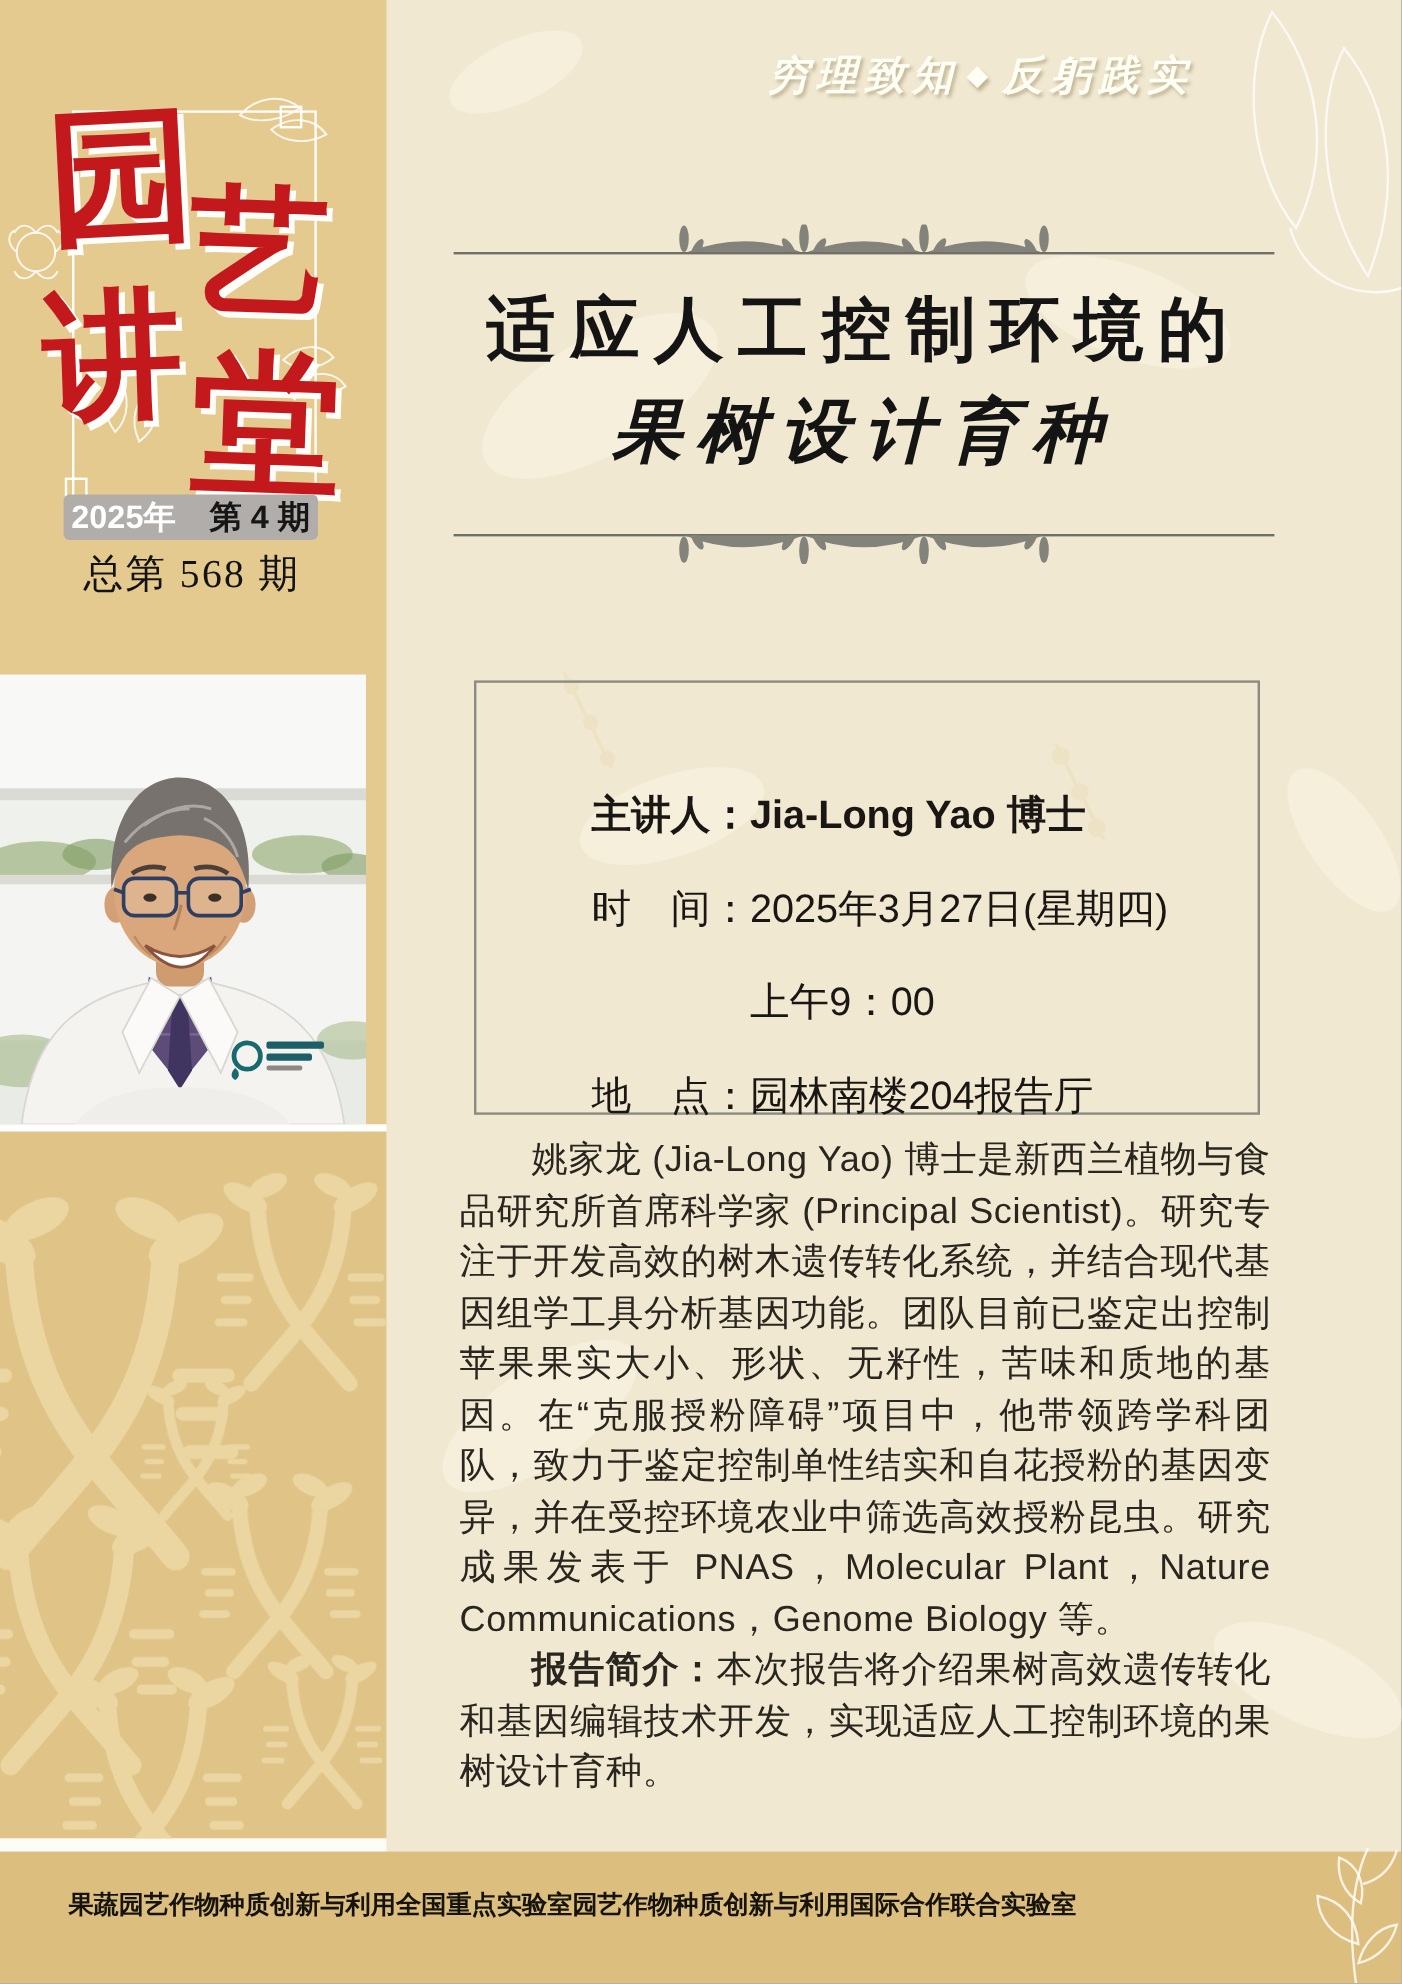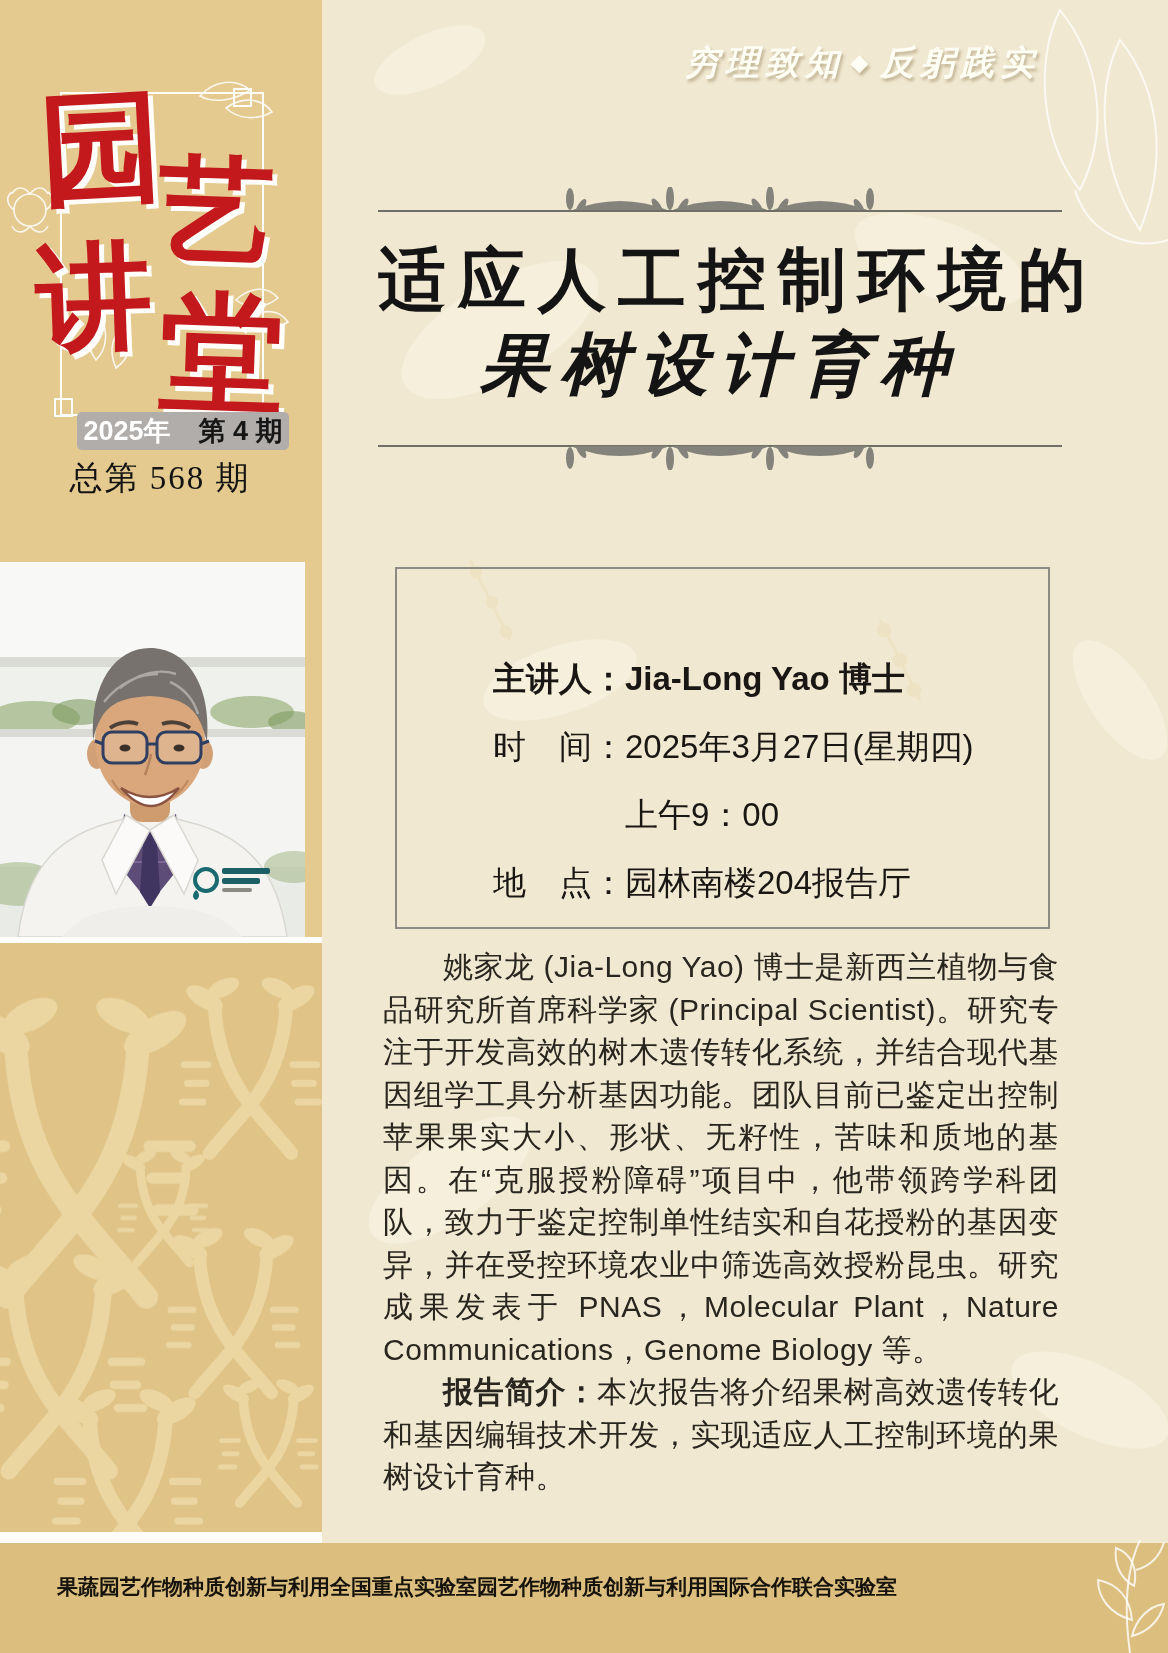--- a/index.html
+++ b/index.html
@@ -21,64 +21,64 @@
     text-shadow:5px 5px 0 rgba(255,255,255,.95);
   }
   .char-yuan{left:40px;top:88px;font-size:122px;transform:rotate(-3deg);}
   .char-yi{left:158px;top:154px;font-size:116px;transform:rotate(2deg);}
   .char-jiang{left:36px;top:240px;font-size:116px;transform:rotate(-2deg);}
   .char-tang{left:160px;top:292px;font-size:124px;transform:rotate(2deg);}
 
   .issue-band{
     left:53px;top:412px;width:212px;height:38px;background:#b1adaa;border-radius:5px;
     display:flex;align-items:center;justify-content:center;gap:28px;
-    font-size:27px;font-weight:700;margin-left:24px;
+    font-size:27px;font-weight:700;
   }
   .issue-year{color:#ffffff;}
   .issue-number{color:#161616;}
   .total-issue{
     left:28px;top:456px;width:264px;text-align:center;
     font-size:33px;font-weight:400;color:#131313;letter-spacing:2px;
     font-family:"Liberation Serif",serif;
   }
 
   .photo-gap{left:0;top:937px;width:322px;height:6px;background:#ffffff;}
   .dna-panel{left:0;top:943px;width:322px;height:589px;background:#e0c487;}
   .panel-gap{left:0;top:1532px;width:322px;height:11px;background:#fdfcf6;}
 
   
   .motto{
-    left:640px;top:40px;width:400px;text-align:right;
+    left:640px;top:40px;width:400px;text-align:left;
     font-family:"Liberation Serif",serif;font-style:italic;font-weight:700;
     font-size:34px;letter-spacing:6px;color:#fffef4;
     text-shadow:2px 3px 3px rgba(125,104,62,.4);
     white-space:nowrap;
   }
   .motto-sep{font-size:22px;font-style:normal;vertical-align:4px;padding:0 6px;}
 
   
   .rule{left:378px;width:684px;height:2px;background:#6f6f68;}
   .rule-top{top:210px;}
   .rule-bottom{top:445px;}
   .orn{left:565px;}
   .orn-top{top:187px;}
   .orn-bottom{top:446px;transform:scaleY(-1);}
   .title-line{
     left:378px;width:684px;text-align:center;
     font-family:"Liberation Serif",serif;font-weight:700;color:#141414;
-    font-size:68px;letter-spacing:12px;line-height:1.2;white-space:nowrap;
+    font-size:58px;letter-spacing:12px;line-height:1.2;white-space:nowrap;
   }
   .title-1{top:240px;}
   .title-2{top:325px;font-style:italic;}
 
   
   .info-box{
     left:395px;top:567px;width:655px;height:362px;
     border:2px solid #8b8b83;box-sizing:border-box;
-    padding:88px 0 0 96px;display:flex;flex-direction:column;gap:23px;
+    padding:88px 0 0 96px;display:flex;flex-direction:column;gap:33px;
     font-size:33px;color:#191613;
   }
   .info-row{white-space:nowrap;}
   .info-bold{font-weight:700;}
   .info-indent{padding-left:132px;}
 
   
   .body-text{left:383px;top:946px;width:676px;color:#29251f;}
   .body-text p{
     margin:0;font-size:30px;line-height:42.5px;letter-spacing:.5px;

